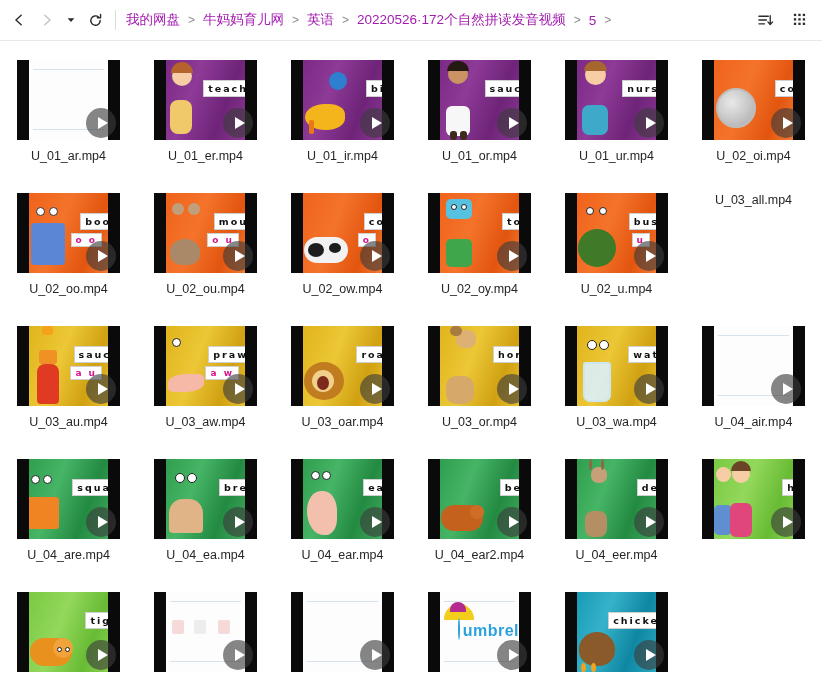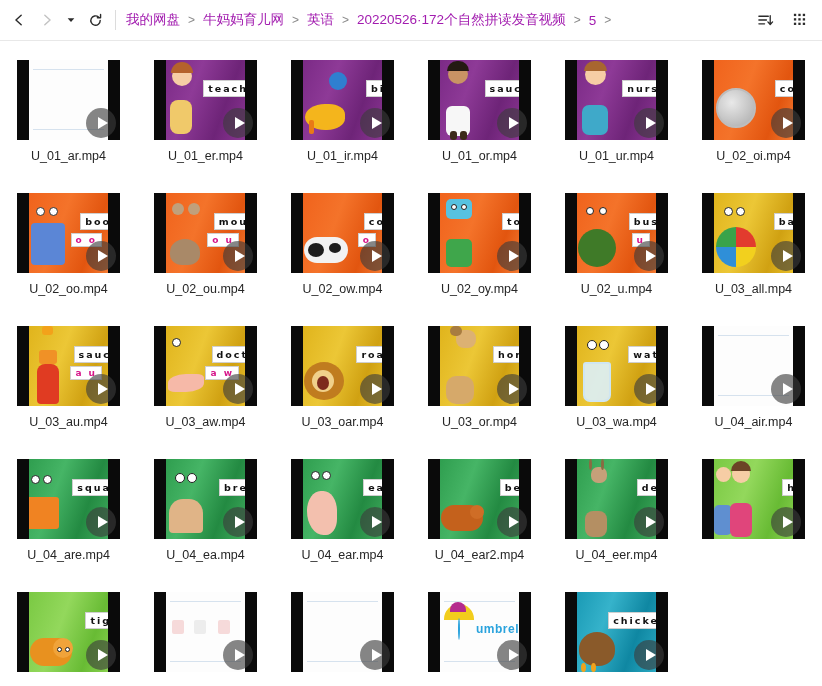--- a/index.html
+++ b/index.html
@@ -146,21 +146,21 @@
     color: #d6168a;
     white-space: nowrap;
     max-width: 44px;
     overflow: hidden;
     font-family: "DejaVu Sans", sans-serif;
   }
   .plainword {
     position: absolute;
     top: 30px;
     right: 0px;
-    font-size: 12px;
+    font-size: 16px;
     font-weight: bold;
     color: #2aa3dd;
     letter-spacing: .5px;
     white-space: nowrap;
     max-width: 62px;
     overflow: hidden;
     margin-left: 24px;
   }
 
   .blob {
@@ -440,33 +440,20 @@
             <div class="subcard">u</div>
           </div>
           <div class="pillar"></div>
           <div class="play">
             <div class="tri"></div>
           </div>
         </div>
         <div class="label">U_02_u.mp4</div>
       </div>
       <div class="cell">
-        <div class="thumb-wrap">
-          <div class="pillar"></div>
-          <div class="video bg-gold">
-            <div class="blob" style="left:2px;bottom:6px;width:40px;height:40px;background:conic-gradient(#e23b2e 0 25%,#f2d01e 0 50%,#2f8fd8 0 75%,#39a34a 0 100%)"></div>
-            <div class="blob" style="left:10px;top:14px;width:9px;height:9px;background:#fff;border:1px solid #222"></div>
-            <div class="blob" style="left:22px;top:14px;width:9px;height:9px;background:#fff;border:1px solid #222"></div>
-            <div class="wordcard">ba</div>
-          </div>
-          <div class="pillar"></div>
-          <div class="play">
-            <div class="tri"></div>
-          </div>
-        </div>
         <div class="label">U_03_all.mp4</div>
       </div>
       <div class="cell">
         <div class="thumb-wrap">
           <div class="pillar"></div>
           <div class="video bg-gold">
             <div class="blob" style="left:8px;bottom:2px;width:22px;height:40px;background:#e03b22;border-radius:8px 8px 4px 4px"></div>
             <div class="blob" style="left:13px;top:0px;width:11px;height:9px;background:#f3a21a;border-radius:3px"></div>
             <div class="blob" style="left:10px;top:24px;width:18px;height:14px;background:#f09126;border-radius:3px"></div>
             <div class="wordcard">sauc</div>
@@ -478,21 +465,21 @@
           </div>
         </div>
         <div class="label">U_03_au.mp4</div>
       </div>
       <div class="cell">
         <div class="thumb-wrap">
           <div class="pillar"></div>
           <div class="video bg-gold">
             <div class="blob" style="left:2px;bottom:14px;width:36px;height:18px;background:#f6b9a8;border-radius:50% 20% 50% 20%"></div>
             <div class="blob" style="left:6px;top:12px;width:9px;height:9px;background:#fff;border:1px solid #222"></div>
-            <div class="wordcard">doct</div>
+            <div class="wordcard">praw</div>
             <div class="subcard">a w</div>
           </div>
           <div class="pillar"></div>
           <div class="play">
             <div class="tri"></div>
           </div>
         </div>
         <div class="label">U_03_aw.mp4</div>
       </div>
       <div class="cell">

